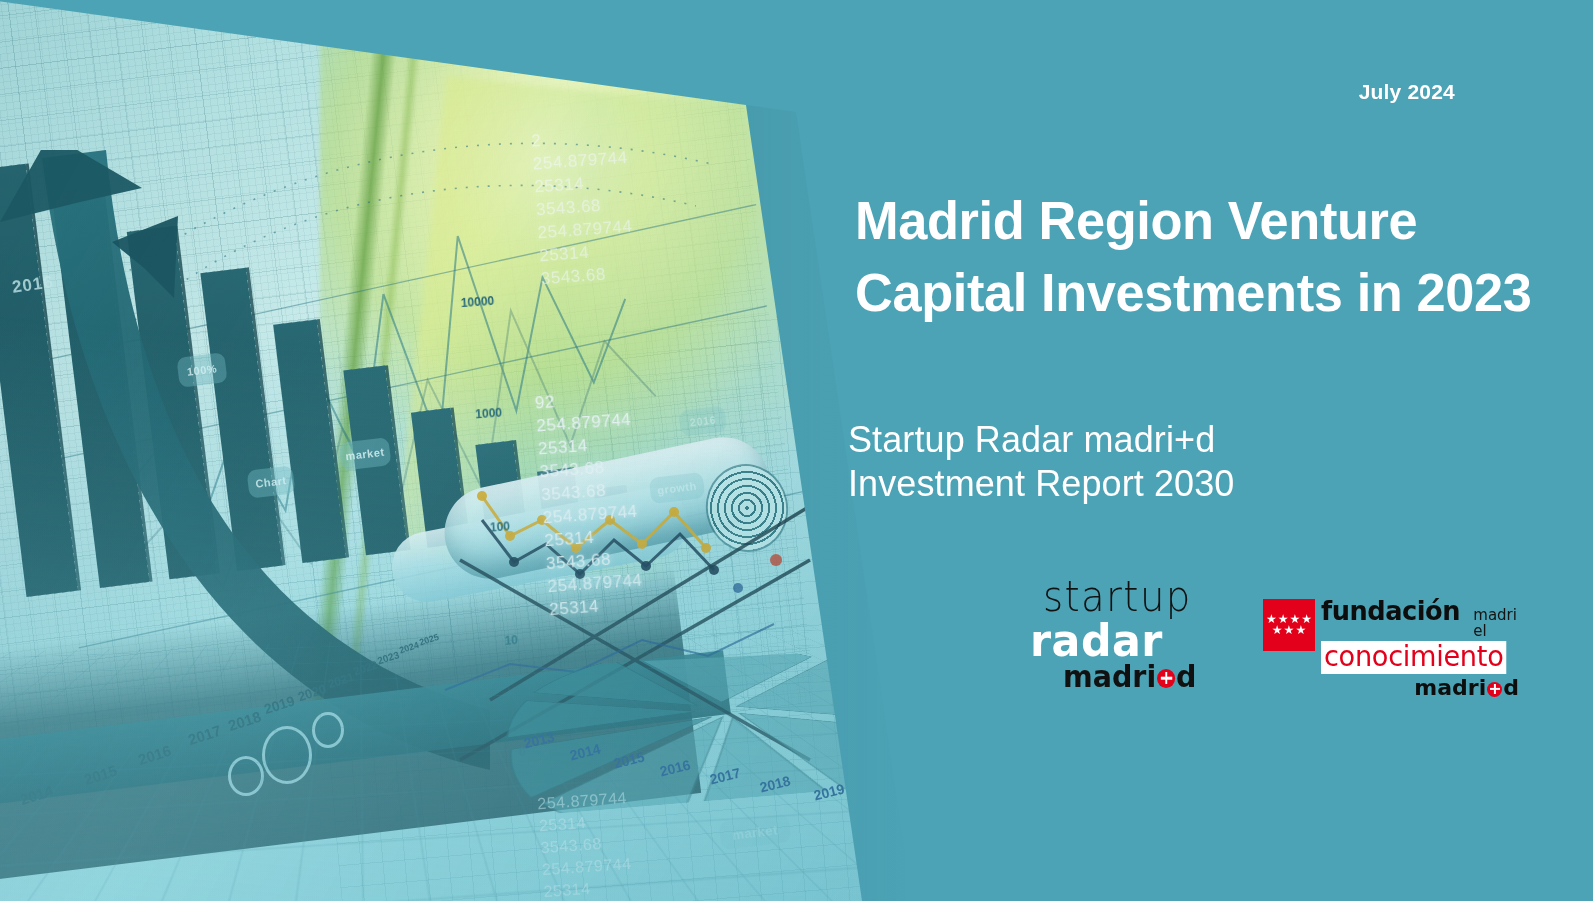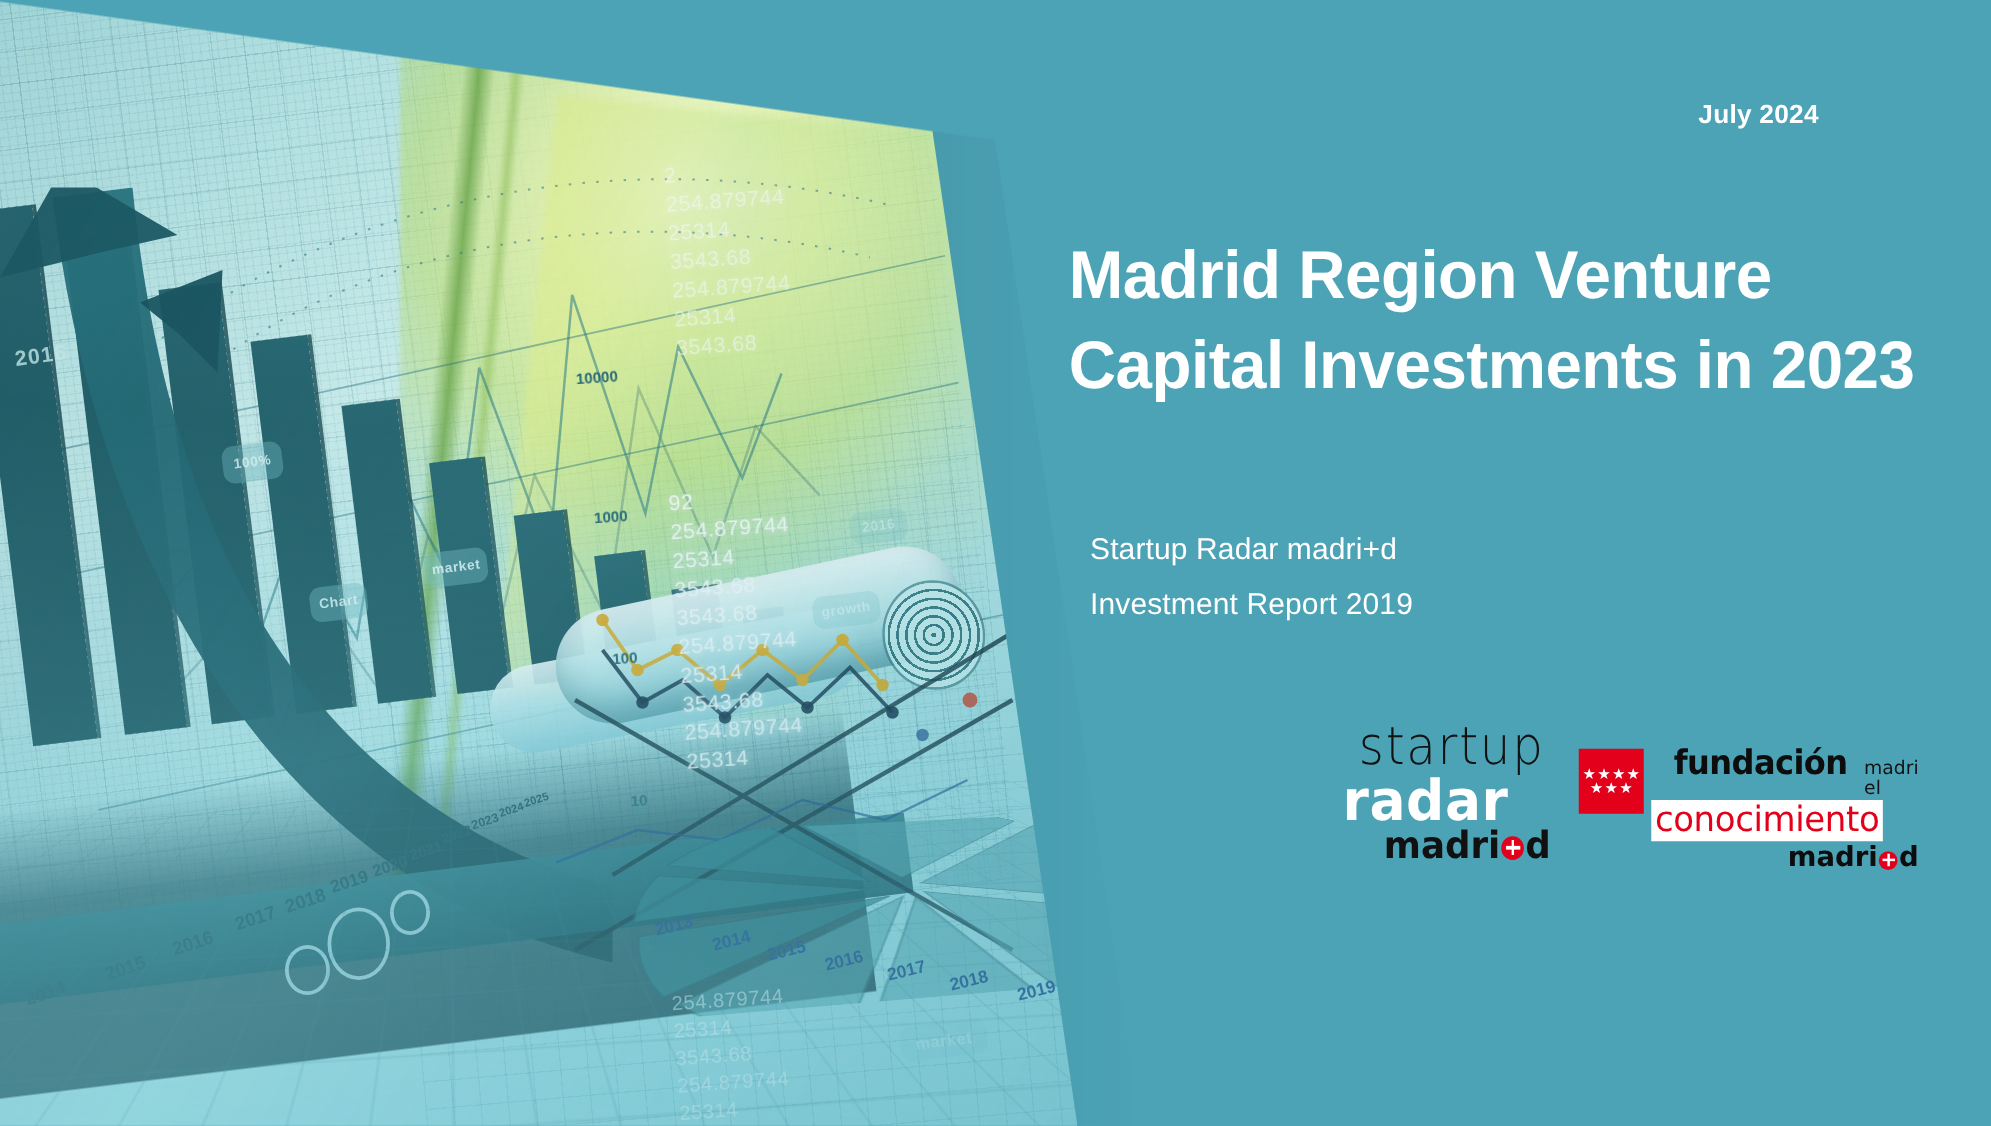--- a/index.html
+++ b/index.html
@@ -251,31 +251,31 @@
     position:absolute;left:855px;top:184px;width:700px;
     color:#ffffff;
     font-size:54px;line-height:72px;font-weight:700;
     letter-spacing:-.4px;
     font-family:"Liberation Sans", sans-serif;
     transform:scaleX(.97);
     transform-origin:0 0;
   }
   #title .tl{display:block;white-space:nowrap;}
   #subtitle{
-    position:absolute;left:872px;top:418px;width:640px;
-    color:#ffffff;font-size:24px;line-height:44px;font-weight:400;
+    position:absolute;left:848px;top:418px;width:640px;
+    color:#ffffff;font-size:36px;line-height:44px;font-weight:400;
     letter-spacing:.1px;
   }
   #subtitle .sl{display:block;}
 
   
   #logos{position:absolute;left:1035px;top:575px;width:500px;height:120px;}
 
   
-  #logo-startup{position:absolute;left:0;top:0;width:180px;height:118px;margin-left:44px;}
+  #logo-startup{position:absolute;left:0;top:0;width:180px;height:118px;}
   .sr-startup{
     position:absolute;left:8px;top:0;
     font-size:42px;line-height:44px;font-weight:300;color:#121212;
     letter-spacing:1.5px;
     font-family:"DejaVu Sans", sans-serif;
     transform:scaleX(.92);transform-origin:0 0;
   }
   .sr-radar{
     position:absolute;left:-5px;top:42px;
     font-size:45px;line-height:48px;font-weight:700;color:#ffffff;
@@ -304,21 +304,21 @@
 
   
   #logo-fundacion{position:absolute;left:228px;top:22px;width:256px;height:82px;display:flex;align-items:flex-start;}
   .fc-flag{
     width:52px;height:52px;background:#e2001a;flex:0 0 auto;margin-top:2px;
     display:flex;flex-direction:column;align-items:center;justify-content:center;
   }
   .fc-starrow{display:flex;gap:1px;line-height:0;}
   .starglyph{color:#ffffff;font-size:12px;line-height:11px;}
   .fc-right{margin-left:6px;}
-  .fc-top{display:flex;align-items:baseline;margin-left:18px;}
+  .fc-top{display:flex;align-items:baseline;}
   .fc-fund{
     font-size:27px;font-weight:700;color:#0d0d0d;line-height:27px;
     font-family:"DejaVu Sans", sans-serif;letter-spacing:-.5px;
     transform:scaleX(.95);transform-origin:0 0;
   }
   .fc-para{
     font-size:15px;font-weight:400;color:#141414;line-height:16px;margin-left:6px;
     font-family:"DejaVu Sans", sans-serif;
   }
   .fc-cono{
@@ -535,21 +535,21 @@
 
   <div id="date">July 2024</div>
 
   <div id="title">
     <span class="tl">Madrid Region Venture</span>
     <span class="tl">Capital Investments in 2023</span>
   </div>
 
   <div id="subtitle">
     <span class="sl">Startup Radar madri+d</span>
-    <span class="sl">Investment Report 2019</span>
+    <span class="sl">Investment Report 2030</span>
   </div>
 
   <div id="logos">
 
     <div id="logo-startup">
       <div class="sr-startup">startup</div>
       <div class="sr-radar">radar</div>
       <div class="sr-madrid">
         <span class="mseg">m</span>
           <span class="mseg">adri</span>

